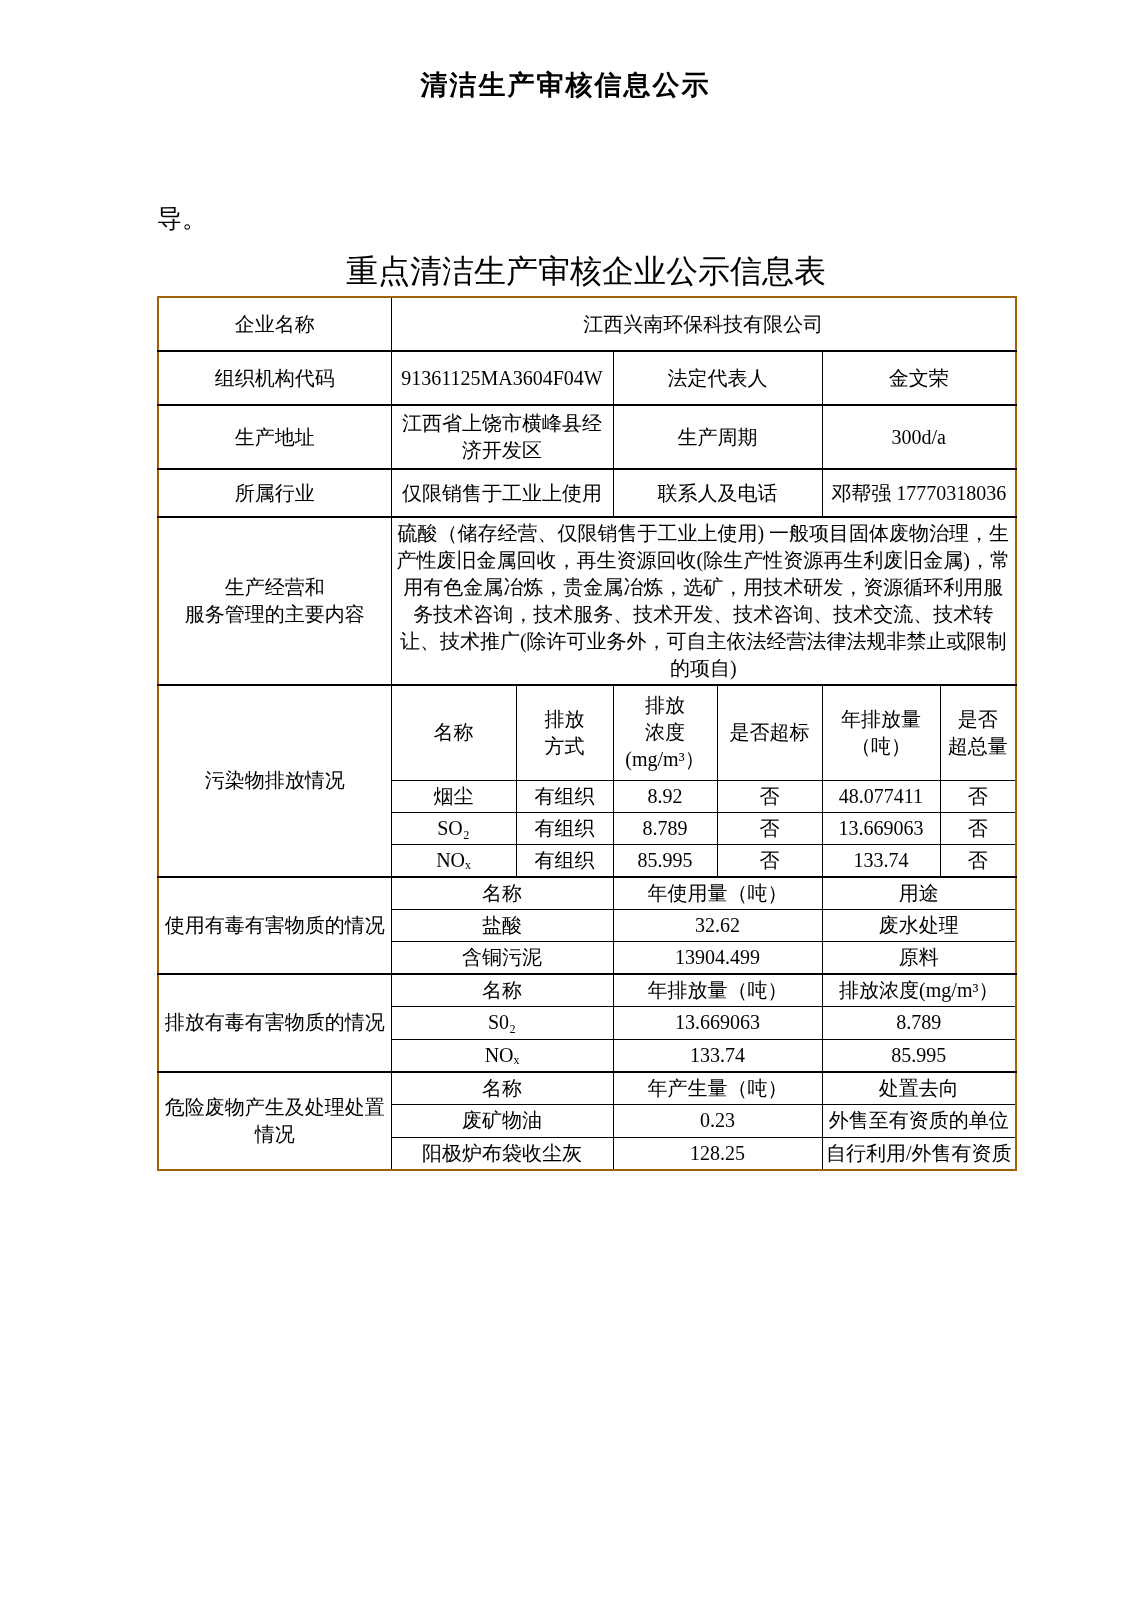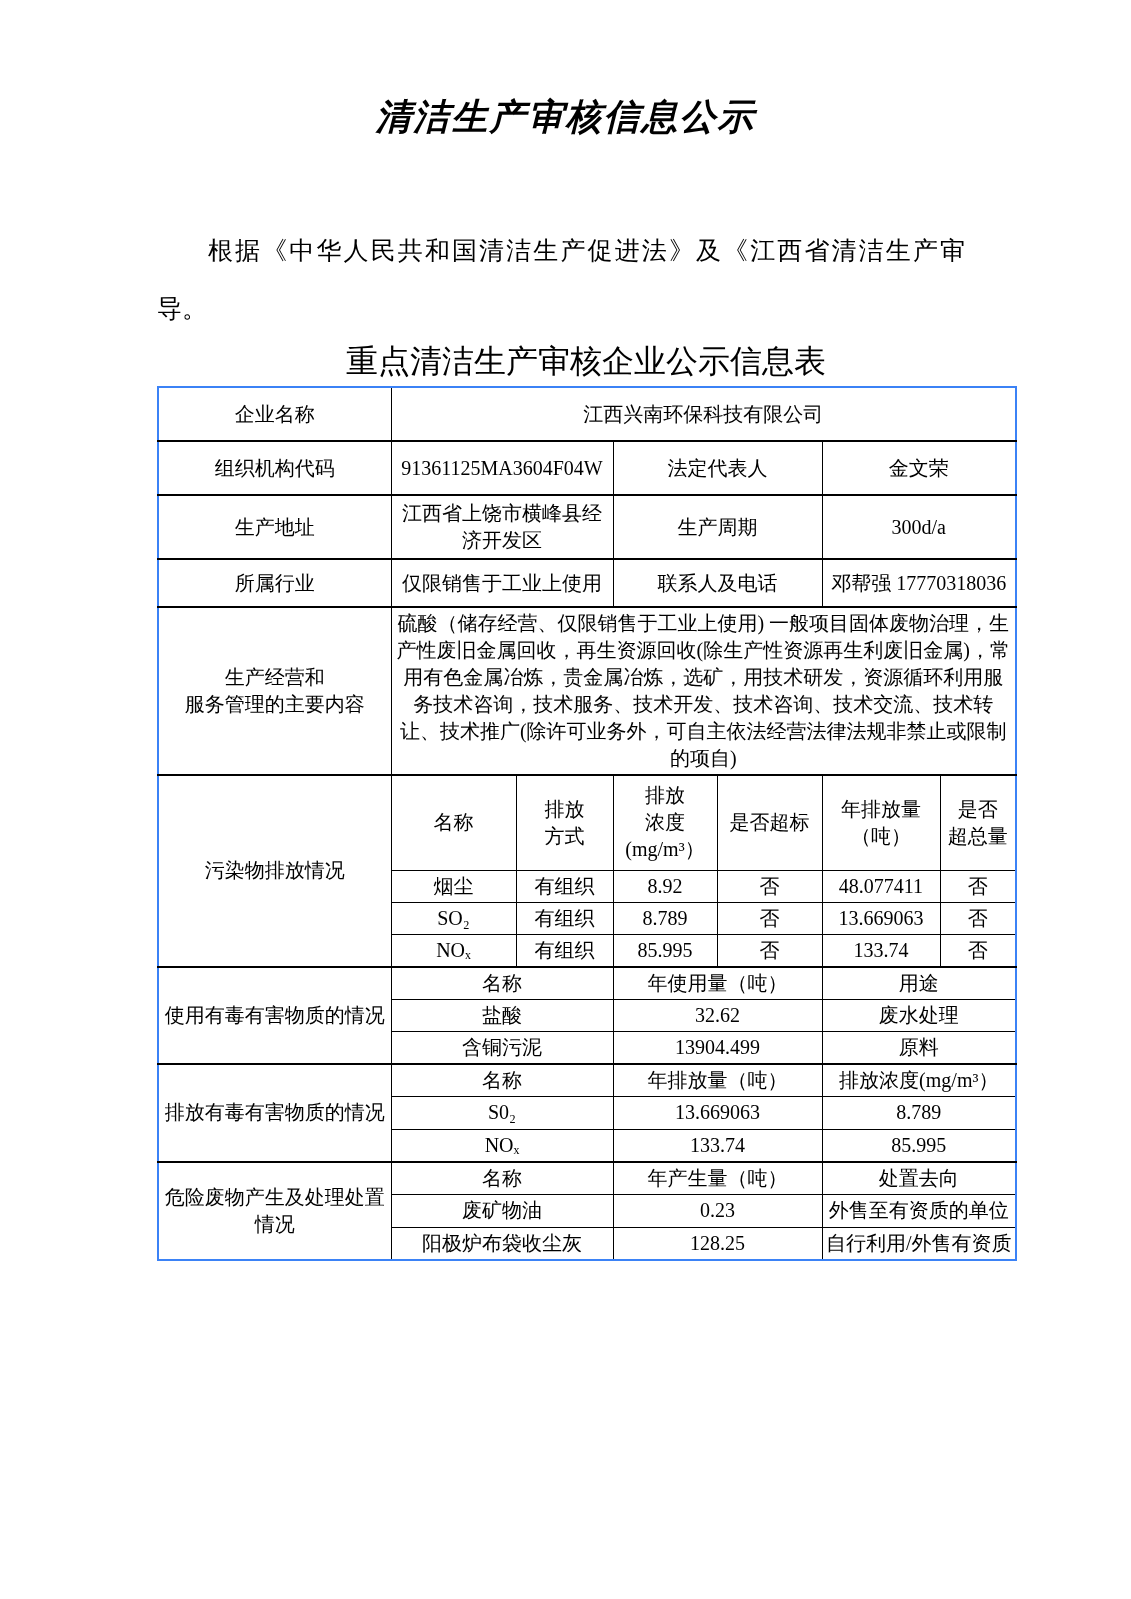--- a/index.html
+++ b/index.html
@@ -6,27 +6,26 @@
   body {
     width: 1131px;
     height: 1599px;
     background: #ffffff;
     color: #000000;
     font-family: "Liberation Serif", "DejaVu Serif", serif;
     position: relative;
     overflow: hidden;
   }
   .doc-title {
-    margin: 96px 157px 0 157px;
+    margin: 64px 157px 0 157px;
     text-align: center;
-    font-size: 36px;
+    font-size: 27px;
     font-weight: bold;
     letter-spacing: 2px;
     line-height: 42px;
-    font-style: italic;
   }
   .paragraph {
     width: 808px;
     margin: 84px 0 0 157px;
     font-size: 25px;
   }
   .para-line {
     line-height: 58px;
     text-align: justify;
     text-align-last: justify;
@@ -38,21 +37,21 @@
     margin: 4px 0 0 157px;
     text-align: center;
     font-size: 32px;
     line-height: 38px;
   }
   table.info-table {
     margin: 6px 0 0 157px;
     width: 858px;
     table-layout: fixed;
     border-collapse: collapse;
-    border: 2px solid #3b82f6;
+    border: 2px solid #a16207;
     font-size: 20px;
   }
   table.info-table td {
     border: 1px solid #000;
     text-align: center;
     vertical-align: middle;
     padding: 2px;
     white-space: pre-line;
     overflow: hidden;
     line-height: 27px;
@@ -72,21 +71,20 @@
   tr.h30 { height: 30px; }
   tr.h31 { height: 31px; }
   tr.h33 { height: 33px; }
 </style>
 </head>
 <body>
 
 <div class="doc-title">清洁生产审核信息公示</div>
 
 <div class="paragraph">
-  <div class="para-line first">根据《中华人民共和国清洁生产促进法》及《江西省清洁生产审</div>
   <div class="para-line last">导。</div>
 </div>
 
 <div class="table-title">重点清洁生产审核企业公示信息表</div>
 
 <table class="info-table">
   <colgroup>
     <col style="width:233px">
       <col style="width:125px">
       <col style="width:97px">

